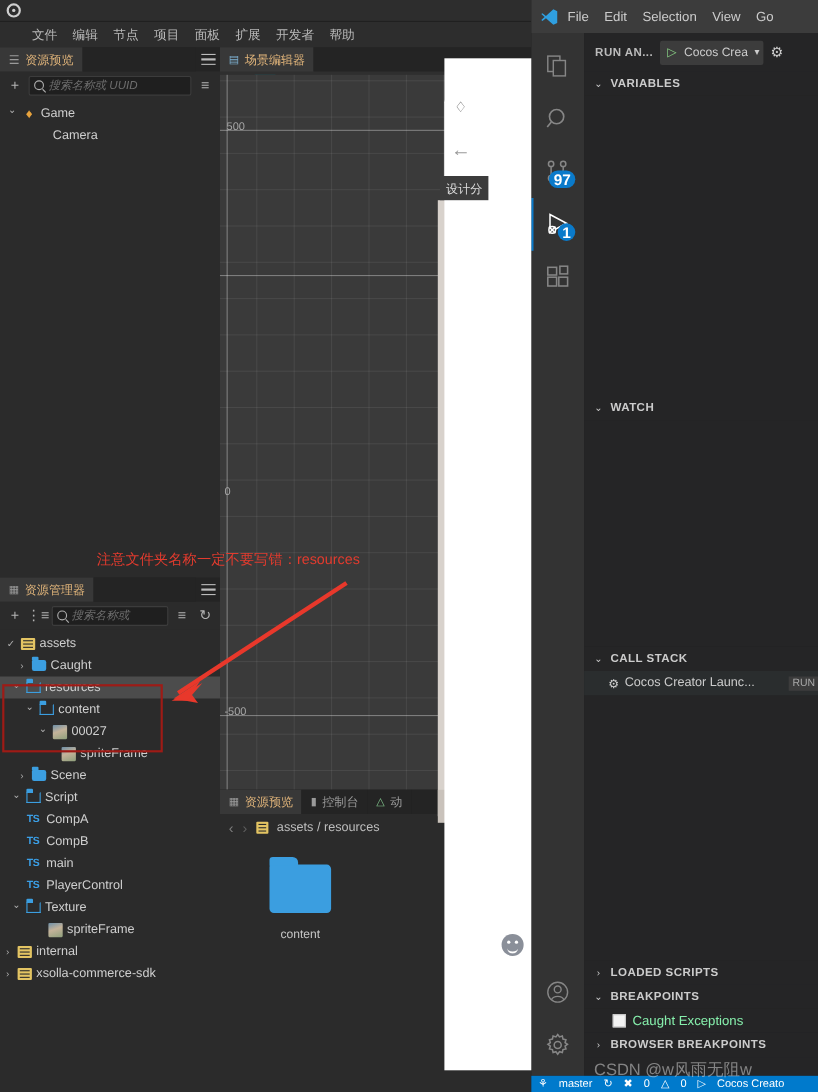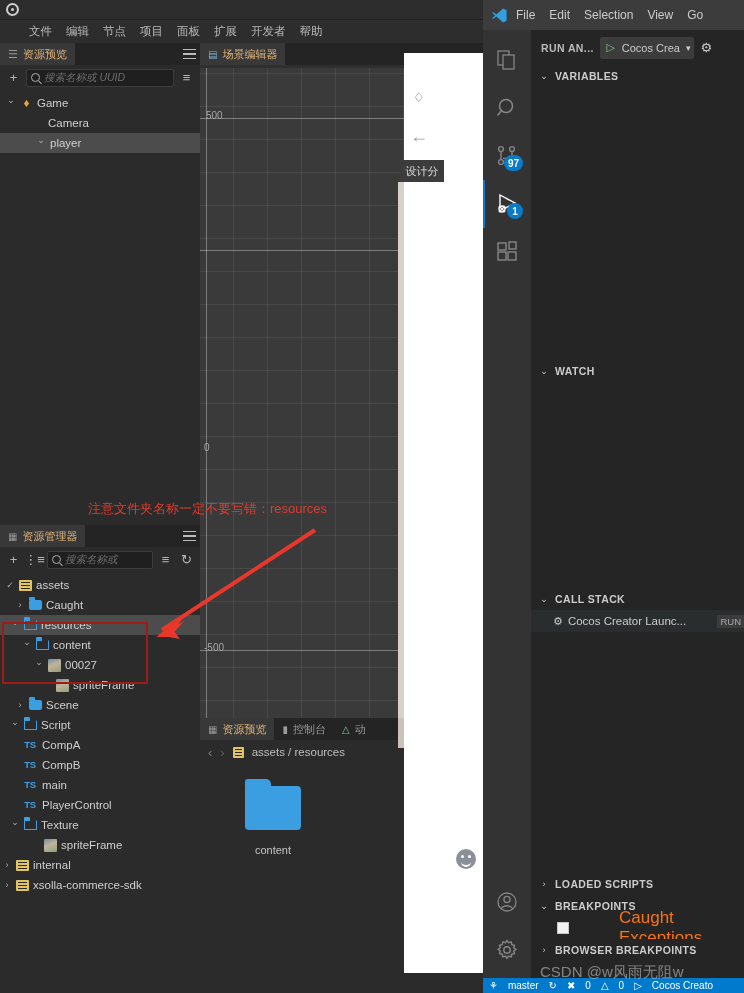--- a/index.html
+++ b/index.html
@@ -143,21 +143,21 @@
   .vs-titlebar { height: 30px; background: #3c3c3c; display: flex; align-items: center; gap: 2px; padding-left: 8px; }
   .vs-logo { width: 17px; height: 17px; flex: 0 0 auto; }
   .vs-menu { color: #cccccc; font-size: 12px; padding: 2px 6px; white-space: nowrap; }
 
   .vs-body { position: absolute; left: 0; top: 30px; right: 0; bottom: 15px; display: flex; }
   .activity { width: 48px; background: #333333; display: flex; flex-direction: column; align-items: center; padding-top: 6px; position: relative; }
   .act-item { width: 48px; height: 48px; display: flex; align-items: center; justify-content: center; position: relative; color: #868686; }
   .act-item.active { color: #ffffff; }
   .act-item.active::before { content:""; position:absolute; left:0; top:0; bottom:0; width:2px; background:#0a7aca; }
   .badge { position: absolute; right: 8px; bottom: 9px; min-width: 16px; height: 16px; border-radius: 8px;
-           background: #0a7aca; color: #fff; font-size: 10px; display: flex; align-items: center;
+           background: #0a7aca; color: #fff; font-size: 14px; display: flex; align-items: center;
            justify-content: center; padding: 0 4px; font-weight: bold; margin-top: 18px; }
   .act-bottom { margin-top: auto; padding-bottom: 4px; }
 
   .sidebar { flex: 1 1 auto; background: #252526; display: flex; flex-direction: column; position: relative; }
   .side-head { height: 35px; display: flex; align-items: center; gap: 6px; padding: 0 4px 0 10px; }
   .side-title { color: #bbbbbb; font-size: 10.5px; font-weight: bold; letter-spacing: 0.4px; white-space: nowrap; }
   .launch-pick { display: flex; align-items: center; height: 22px; background: #3c3c3c; border-radius: 2px; overflow: hidden; }
   .launch-play { width: 22px; text-align: center; color: #89d185; font-size: 11px; }
   .launch-name { color: #cccccc; font-size: 11px; max-width: 68px; overflow: hidden; white-space: nowrap; padding-right: 2px; }
   .launch-caret { color: #cccccc; font-size: 9px; padding: 0 4px; }
@@ -165,21 +165,21 @@
   .sec-header { height: 22px; display: flex; align-items: center; gap: 4px; padding-left: 6px; background: #252526; }
   .sec-caret { color: #cccccc; font-size: 9px; width: 14px; text-align: center; }
   .sec-title { color: #cccccc; font-size: 10.5px; font-weight: bold; letter-spacing: 0.4px; }
   .sec-body { background: #252526; }
 
   .cs-row { height: 22px; display: flex; align-items: center; gap: 5px; padding-left: 22px; background: #2a2d2e; }
   .cs-label { color: #cccccc; font-size: 11.5px; white-space: nowrap; overflow: hidden; }
   .cs-run { background: #3c3c3c; color: #aaa; font-size: 9.5px; padding: 1px 3px; margin-left: auto; white-space: nowrap; text-align: center; }
   .bp-row { height: 22px; display: flex; align-items: center; gap: 6px; padding-left: 26px; }
   .bp-check { width: 12px; height: 12px; border: 1px solid #c8c8c8; background: #f3f3f3; flex: 0 0 auto; }
-  .bp-label { color: #f97316; font-size: 17px; margin-left: 44px; }
+  .bp-label { color: #86efac; font-size: 12px; }
 
   .vs-status { position: absolute; left: 0; bottom: 0; right: 0; height: 15px; background: #007acc;
                display: flex; align-items: center; gap: 10px; padding-left: 6px; color: #fff; font-size: 10px;
                overflow: hidden; white-space: nowrap; }
 
   .watermark { position: absolute; left: 540px; top: 963px; color: rgba(210,210,210,0.55);
                font-size: 15px; white-space: nowrap; z-index: 60; }
 </style>
 </head>
 <body>
@@ -225,24 +225,20 @@
         <div class="tb-icon">≡</div>
       </div>
       <div class="tree">
         <div class="trow" style="padding-left:6px">
           <span class="caret open"></span>
           <span class="ico ico-flame">♦</span>
           <span class="tname">Game</span>
         </div>
         <div class="trow" style="padding-left:48px">
           <span class="tname">Camera</span>
-        </div>
-        <div class="trow sel" style="padding-left:36px">
-          <span class="caret open"></span>
-          <span class="tname">player</span>
         </div>
       </div>
     </div>
 
     <div class="assets">
       <div class="panel-tabs">
         <div class="panel-tab">
           <span style="color:#9a9a9a;font-size:10px">▦</span>
           <span>资源管理器</span>
         </div>

